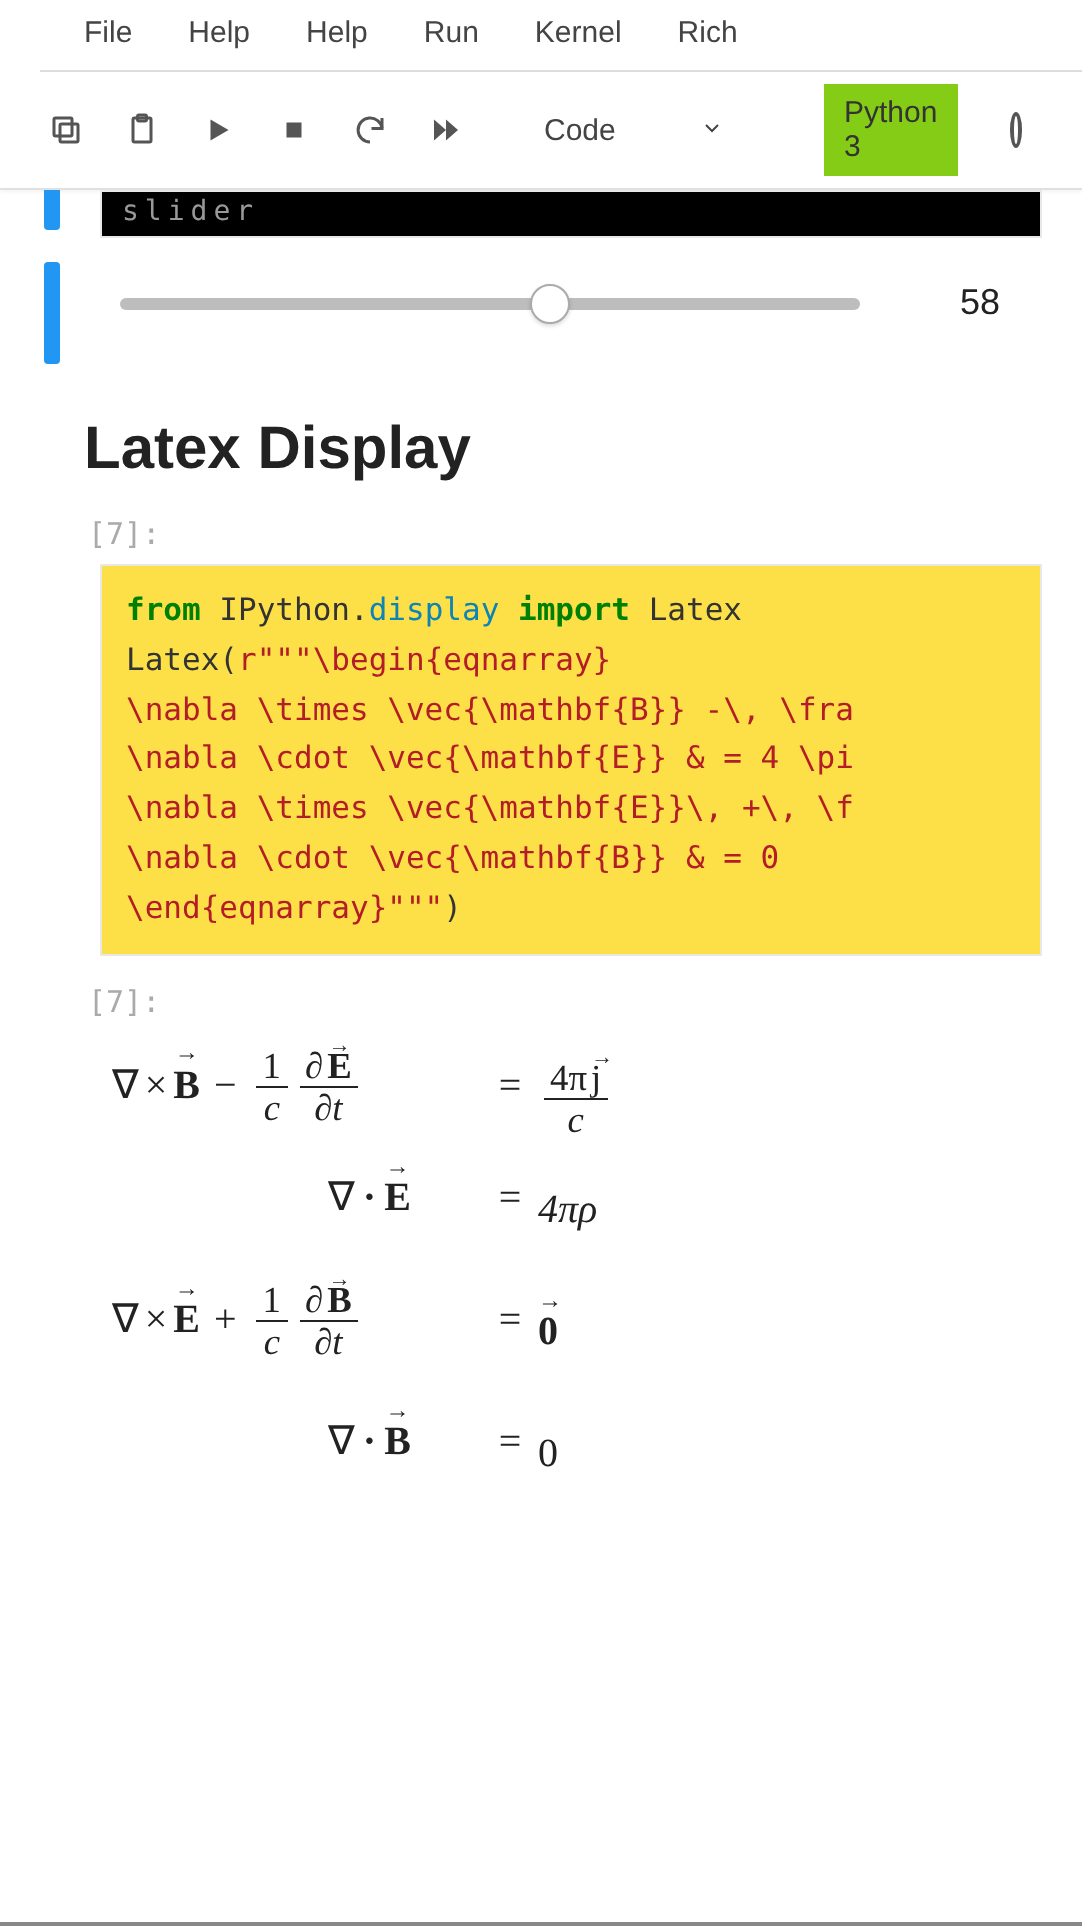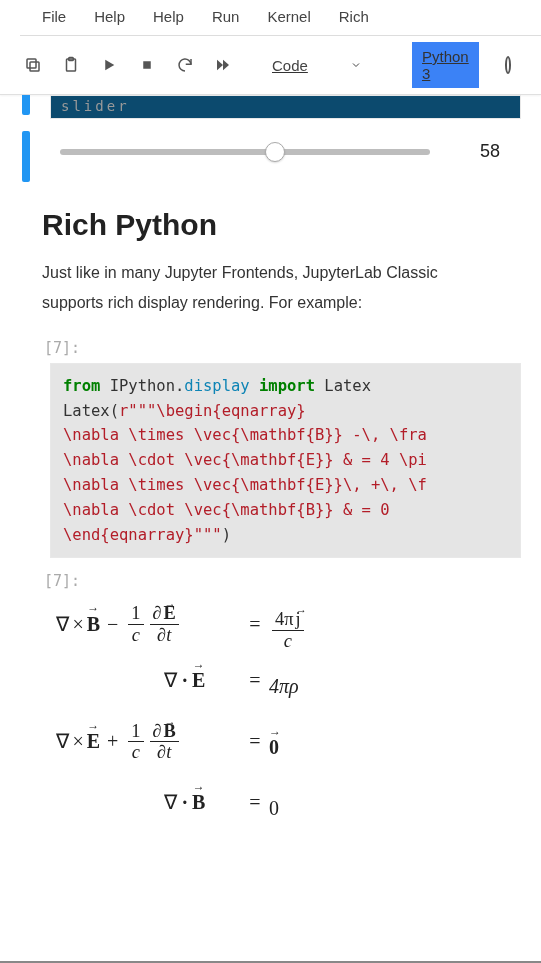--- a/index.html
+++ b/index.html
@@ -26,21 +26,20 @@
     padding: 6px 14px;
     cursor: pointer;
   }
   .toolbar {
     display: flex;
     align-items: center;
     padding: 6px 24px;
     border-bottom: 1px solid #e0e0e0;
     gap: 20px;
     box-shadow: 0 1px 2px rgba(0,0,0,0.05);
-    text-decoration: underline;
   }
   .tbtn {
     width: 34px;
     height: 34px;
     display: flex;
     align-items: center;
     justify-content: center;
     cursor: pointer;
     color: #555;
   }
@@ -52,21 +51,21 @@
     padding: 4px 10px;
     margin-left: 10px;
     font-size: 15px;
     color: #444;
     cursor: pointer;
     min-width: 110px;
     justify-content: space-between;
   }
   .spacer { flex: 1; }
   .kernel-name {
-    background: #3b82f6;
+    background: #84cc16;
     padding: 6px 10px;
     font-size: 15px;
     color: #333;
     cursor: pointer;
   }
   .kernel-status {
     width: 18px;
     height: 18px;
     border: 2px solid #555;
     border-radius: 50%;
@@ -86,21 +85,21 @@
     left: 22px;
     top: 0;
     bottom: 0;
     width: 8px;
     background: #2196f3;
     border-radius: 2px;
   }
   .frag-output {
     margin-left: 50px;
     margin-right: 20px;
-    background: #0c4a6e;
+    background: #000000;
     border: 1px solid #e8e8e8;
     padding: 2px 10px 4px 10px;
     color: #999;
     font-family: monospace;
     font-size: 14px;
     letter-spacing: 3px;
   }
   .slider-cell {
     position: relative;
     padding: 18px 0 28px 0;
@@ -151,21 +150,21 @@
   }
   .prompt {
     font-family: "DejaVu Sans Mono", monospace;
     font-size: 15px;
     color: #aaa;
     margin-left: 44px;
     margin-bottom: 6px;
   }
   .code-block {
     margin: 0 20px 14px 50px;
-    background: #e5e5e5;
+    background: #fde047;
     border: 1px solid #e8e8e8;
     padding: 10px 12px;
     font-family: "DejaVu Sans Mono", monospace;
     font-size: 15.5px;
     line-height: 1.6;
     white-space: pre;
     overflow: hidden;
   }
   .kw { color: #008000; font-weight: bold; }
   .mod { color: #0e84b5; }
@@ -290,23 +289,22 @@
   <div class="slider-cell">
     <div class="cell-bar"></div>
     <div class="slider-row">
       <div class="slider-track">
         <div class="slider-thumb"></div>
       </div>
       <div class="slider-value">58</div>
     </div>
   </div>
 
-  <h2 class="heading">Rich Python</h2>
-
-  <p class="paragraph">Just like in many Jupyter Frontends, JupyterLab Classic supports rich display rendering. For example:</p>
+  <h2 class="heading">Latex Display</h2>
+
 
   <div class="prompt">[7]:</div>
 
   <div class="code-block"><span class="kw">from</span><span class="plain"> </span><span class="plain">IPython</span><span class="plain">.</span><span class="mod">display</span><span class="plain"> </span><span class="kw">import</span><span class="plain"> Latex</span>
 <span class="plain">Latex(</span><span class="str">r"""\begin{eqnarray}</span>
 <span class="str">\nabla \times \vec{\mathbf{B}} -\, \fra</span>
 <span class="str">\nabla \cdot \vec{\mathbf{E}} &amp; = 4 \pi</span>
 <span class="str">\nabla \times \vec{\mathbf{E}}\, +\, \f</span>
 <span class="str">\nabla \cdot \vec{\mathbf{B}} &amp; = 0</span>
 <span class="str">\end{eqnarray}"""</span><span class="plain">)</span></div>

